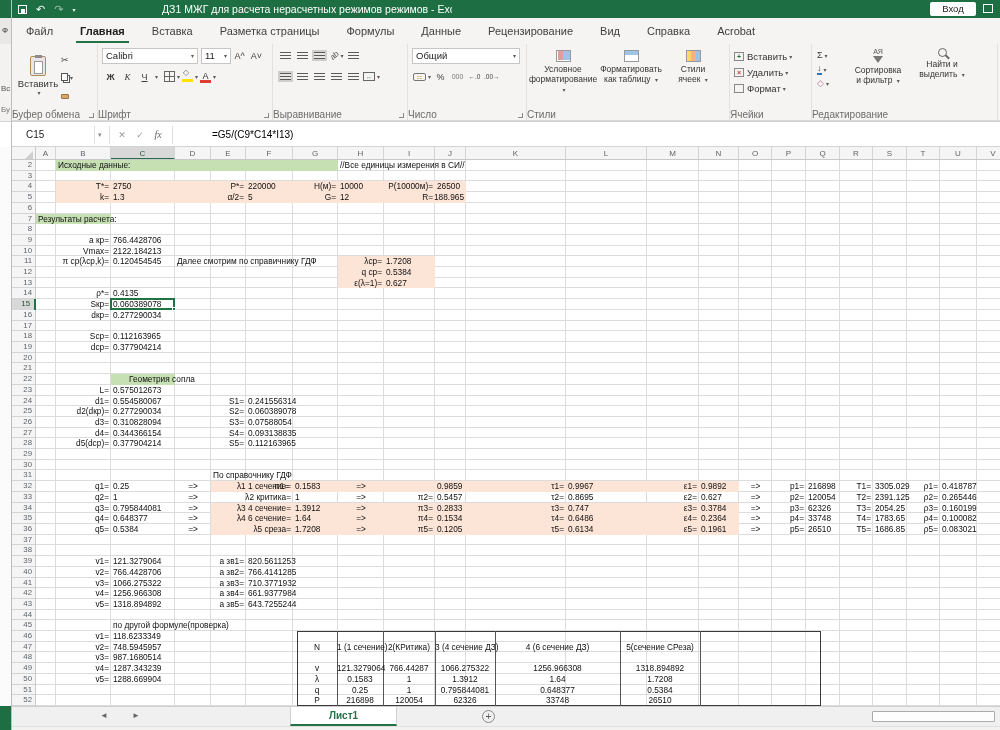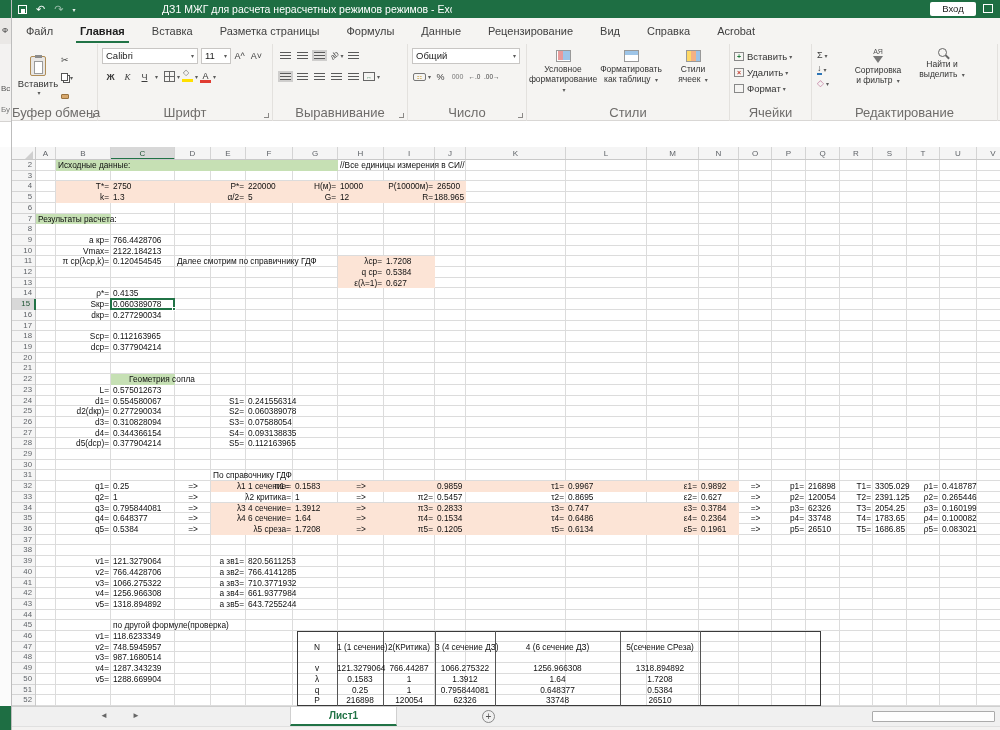--- a/index.html
+++ b/index.html
@@ -37,21 +37,21 @@
 
   
   #menubar { position:absolute; left:0; top:18px; width:988px; height:26px; background:#f5f4f2; display:flex; align-items:center; gap:27px; padding-left:14px; font-size:11px; color:#404040;}
   .mtab { position:relative; cursor:default; white-space:nowrap;}
   .mtab.active { font-weight:bold; color:#202020;}
   .mtab.active:after { content:""; position:absolute; left:-4px; right:-4px; bottom:-6px; height:2.5px; background:#217346;}
 
   
   #ribbon { position:absolute; left:0; top:44px; width:988px; height:77px; background:#f5f4f2; border-bottom:1px solid #d9d7d5; display:flex;}
   .rgroup { position:relative; height:77px; border-right:1px solid #e3e1de; padding:3px 2px 13px 4px;}
-  .rlabel { position:absolute; left:0; bottom:1px; width:100%; text-align:center; font-size:13px; color:#6e6c6a; white-space:nowrap;}
+  .rlabel { position:absolute; left:0; bottom:1px; width:100%; font-size:10px; color:#6e6c6a; white-space:nowrap;}
   .launcher { position:absolute; right:3px; bottom:3px; width:5px; height:5px; border-right:1px solid #8a8886; border-bottom:1px solid #8a8886;}
   .carr { font-size:6px; color:#5b5b5b; margin-left:2px;}
   .sb { display:inline-flex; align-items:center; justify-content:center; height:15px; min-width:15px; font-size:9px; color:#3b3b3b; margin:0 1px;}
   .rrow { display:flex; align-items:center; height:17px;}
   
   #grp-clip { width:86px;}
   .paste-btn { float:left; width:44px; height:58px; display:flex; flex-direction:column; align-items:center; justify-content:center; font-size:9.5px; color:#333;}
   .clip-ic { width:16px; height:20px; background:#e8e6e4; border:1px solid #b08d57; border-radius:2px; position:relative; margin-bottom:2px;}
   .clip-ic .pg { position:absolute; left:3px; top:4px; width:9px; height:13px; background:#fff; border:1px solid #9a9a9a;}
   .clip-ic .tp { position:absolute; left:4px; top:-2px; width:7px; height:3px; background:#8c8c8c;}
@@ -377,20 +377,30 @@
         </div>
         <div class="edit-item">
           <span class="mag-ic"></span>
           <span>Найти и</span>
           <span><span>выделить</span> <span class="carr">▾</span></span>
         </div>
         <div class="rlabel">Редактирование</div>
       </div>
     </div>
 
+    <div id="fbar">
+      <div id="namebox">C15</div>
+      <span id="namebox-carr">▾</span>
+      <div class="vdiv" style="left:97px;"></div>
+      <span class="fbtn" style="left:102px;">✕</span>
+      <span class="fbtn" style="left:120px;">✓</span>
+      <span class="fbtn" id="fx-btn" style="left:138px;">fx</span>
+      <div class="vdiv" style="left:160px;"></div>
+      <div id="formula-text">=G5/(C9*C14*I13)</div>
+    </div>
 
     <div id="colhdrs">
       <div id="corner"></div>
     <div class="chcell" style="left: 24px; width: 20px;">A</div>
         <div class="chcell" style="left: 44px; width: 55px;">B</div>
         <div class="chcell sel" style="left: 99px; width: 64px;">C</div>
         <div class="chcell" style="left: 163px; width: 36px;">D</div>
         <div class="chcell" style="left: 199px; width: 35px;">E</div>
         <div class="chcell" style="left: 234px; width: 47px;">F</div>
         <div class="chcell" style="left: 281px; width: 45px;">G</div>

